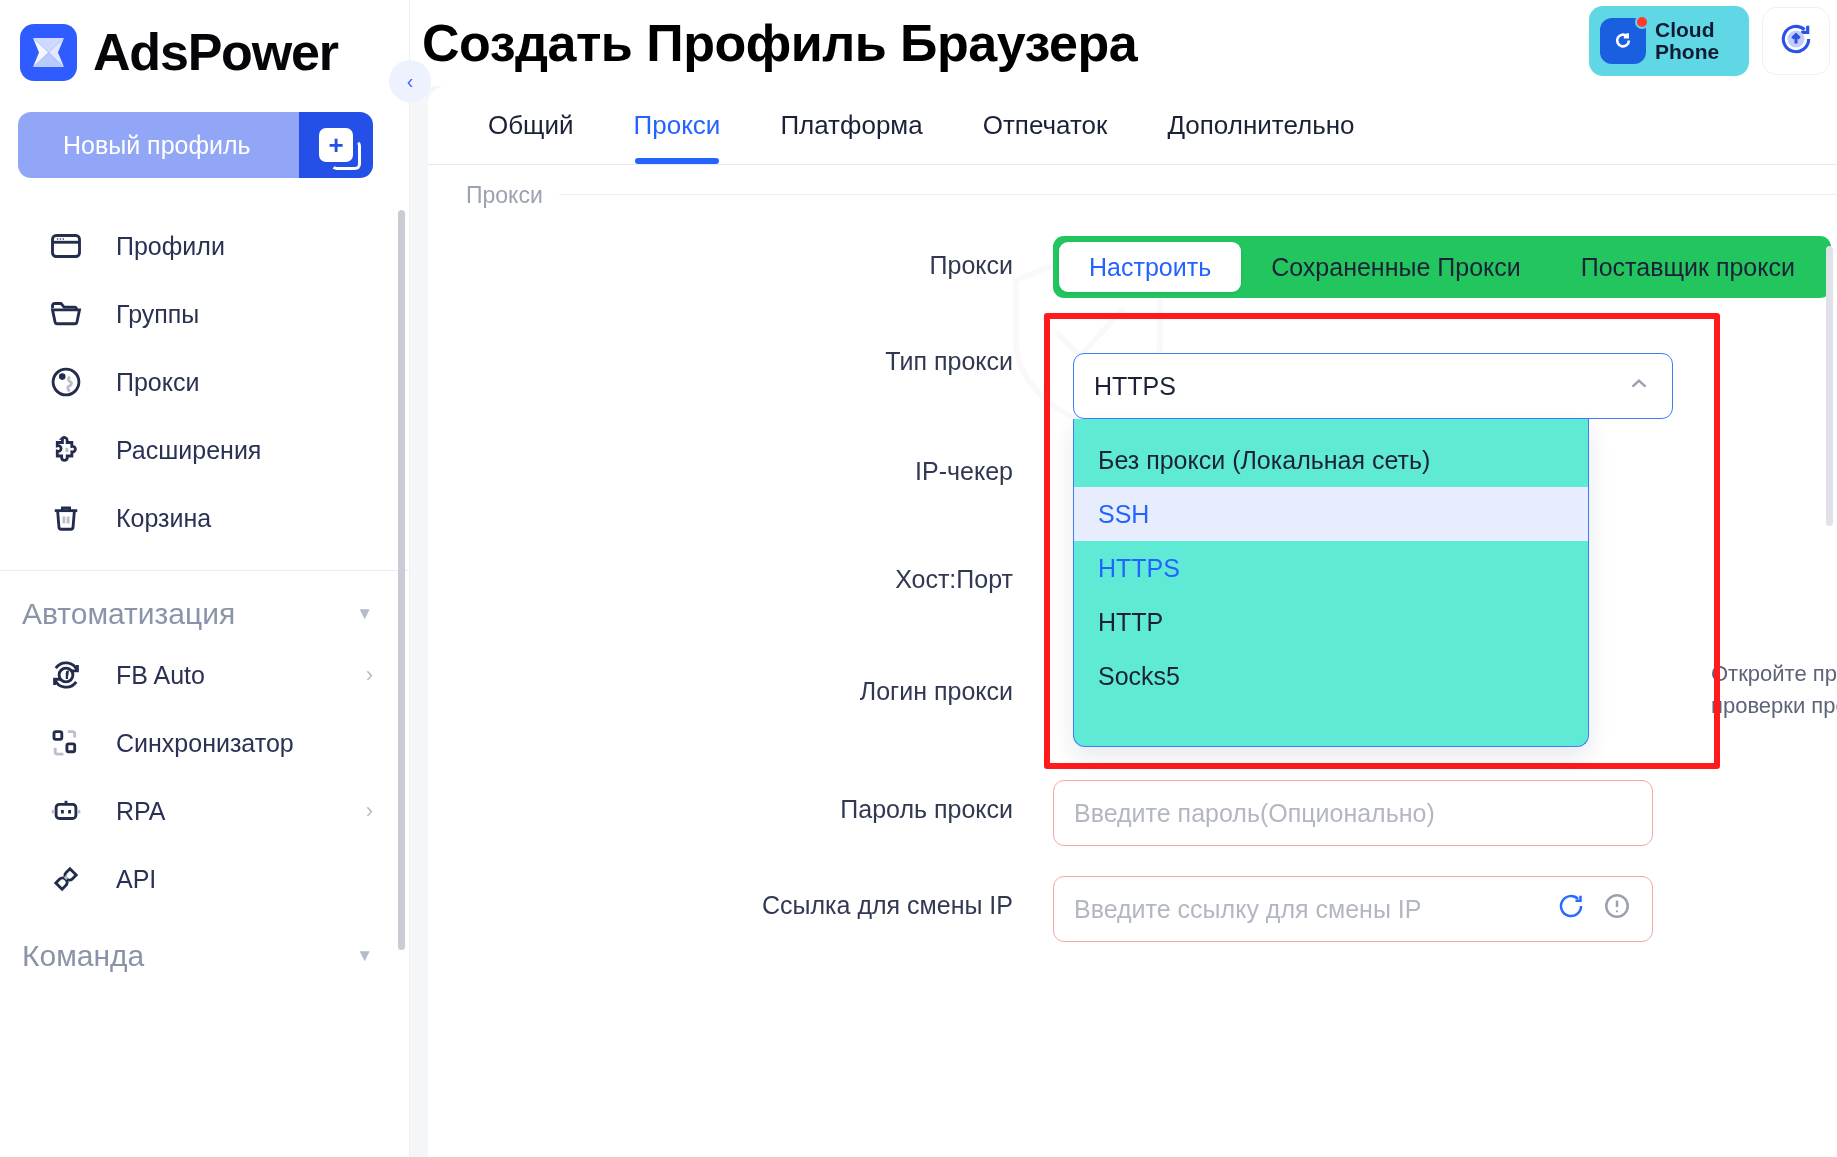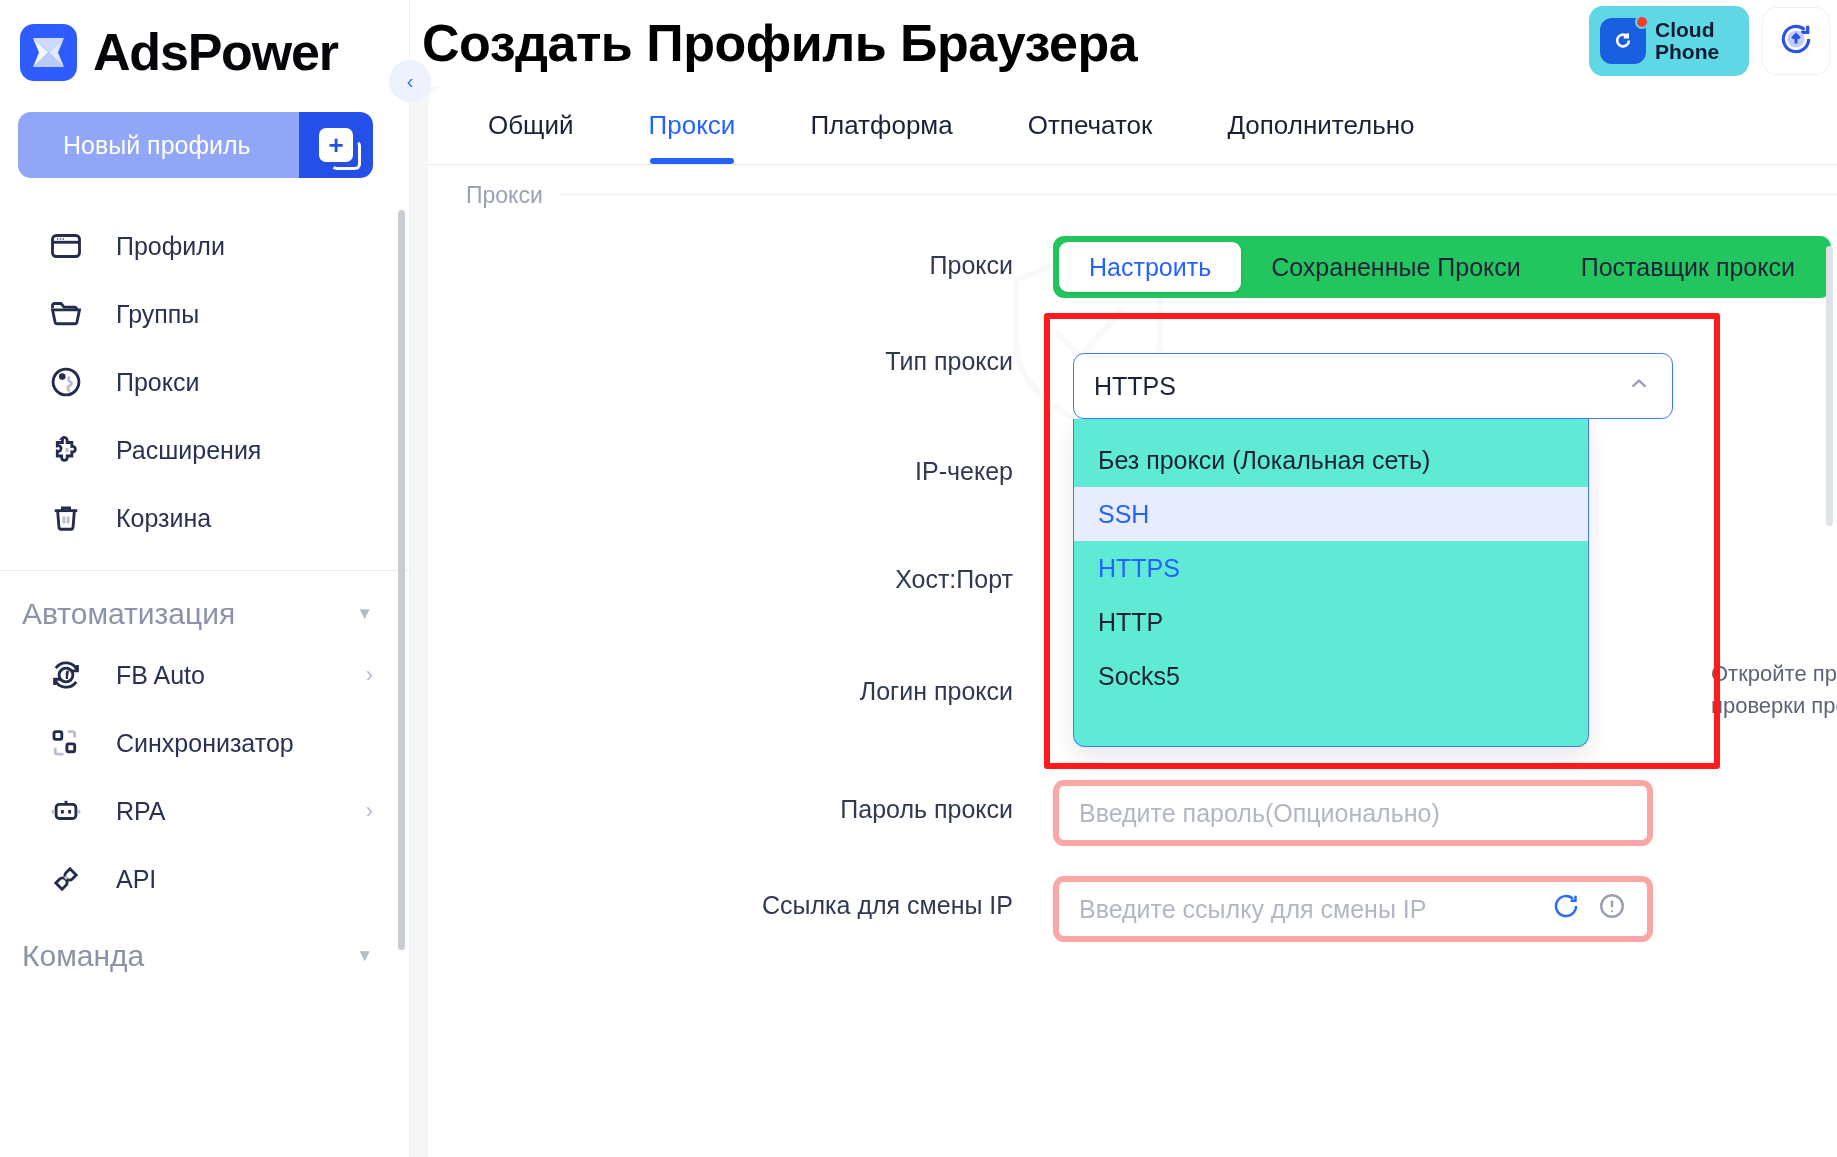--- a/index.html
+++ b/index.html
@@ -95,21 +95,21 @@
   .up-btn {
     width: 66px; height: 66px; border-radius: 14px; background:#fff;
     display:flex;align-items:center;justify-content:center; cursor:pointer;
     box-shadow: 0 0 0 1px #eef0f4;
   }
 
   .panel {
     position: absolute; left: 18px; top: 86px; right: 0; bottom: 0;
     background: #ffffff; border-radius: 18px 0 0 0;
   }
-  .tabs { display: flex; align-items: center; gap: 15px; padding: 0 0 0 30px; height: 78px; }
+  .tabs { display: flex; align-items: center; gap: 0; padding: 0 0 0 30px; height: 78px; }
   .tab {
     font-size: 26px; color: #1b2238; padding: 0 30px; height: 78px;
     display: flex; align-items: center; cursor: pointer; position: relative;
   }
   .tab.active { color: #2563ff; }
   .tab.active::after {
     content: ""; position: absolute; left: 50%; transform: translateX(-50%);
     bottom: 0; width: 84px; height: 6px; background: #2563ff; border-radius: 3px;
   }
   .tabs-rule { height:1px; background:#e8eaef; margin-left: 0; }
@@ -136,21 +136,21 @@
     display: inline-flex; background: #22c55e; border-radius: 11px; padding: 6px;
     height: 62px; align-items: flex-start;
   }
   .seg-item {
     height: 50px; padding: 0 30px; border-radius: 9px; display:flex; align-items:center;
     font-size: 25px; color: #1b2238; cursor: pointer;
   }
   .seg-item.active { background:#fff; color:#2563ff; box-shadow: 0 1px 3px rgba(16,24,40,.10); }
 
   .inp {
-    width: 600px; height: 66px; border: 6px solid #fca5a5; border-radius: 11px;
+    width: 600px; height: 66px; border: 1px solid #fca5a5; border-radius: 11px;
     display:flex; align-items:center; padding: 0 20px; font-size: 25px; color:#1b2238;
     background:#fff;
   }
   .inp .ph { color: #b2b7c2; }
   .inp-icons { margin-left:auto; display:flex; align-items:center; gap:16px; }
 
   
   .redbox {
     position: absolute; left: 634px; top: 313px; width: 676px; height: 456px;
     border: 6px solid #ff1b1b; border-radius: 3px; z-index: 20; pointer-events:none;

